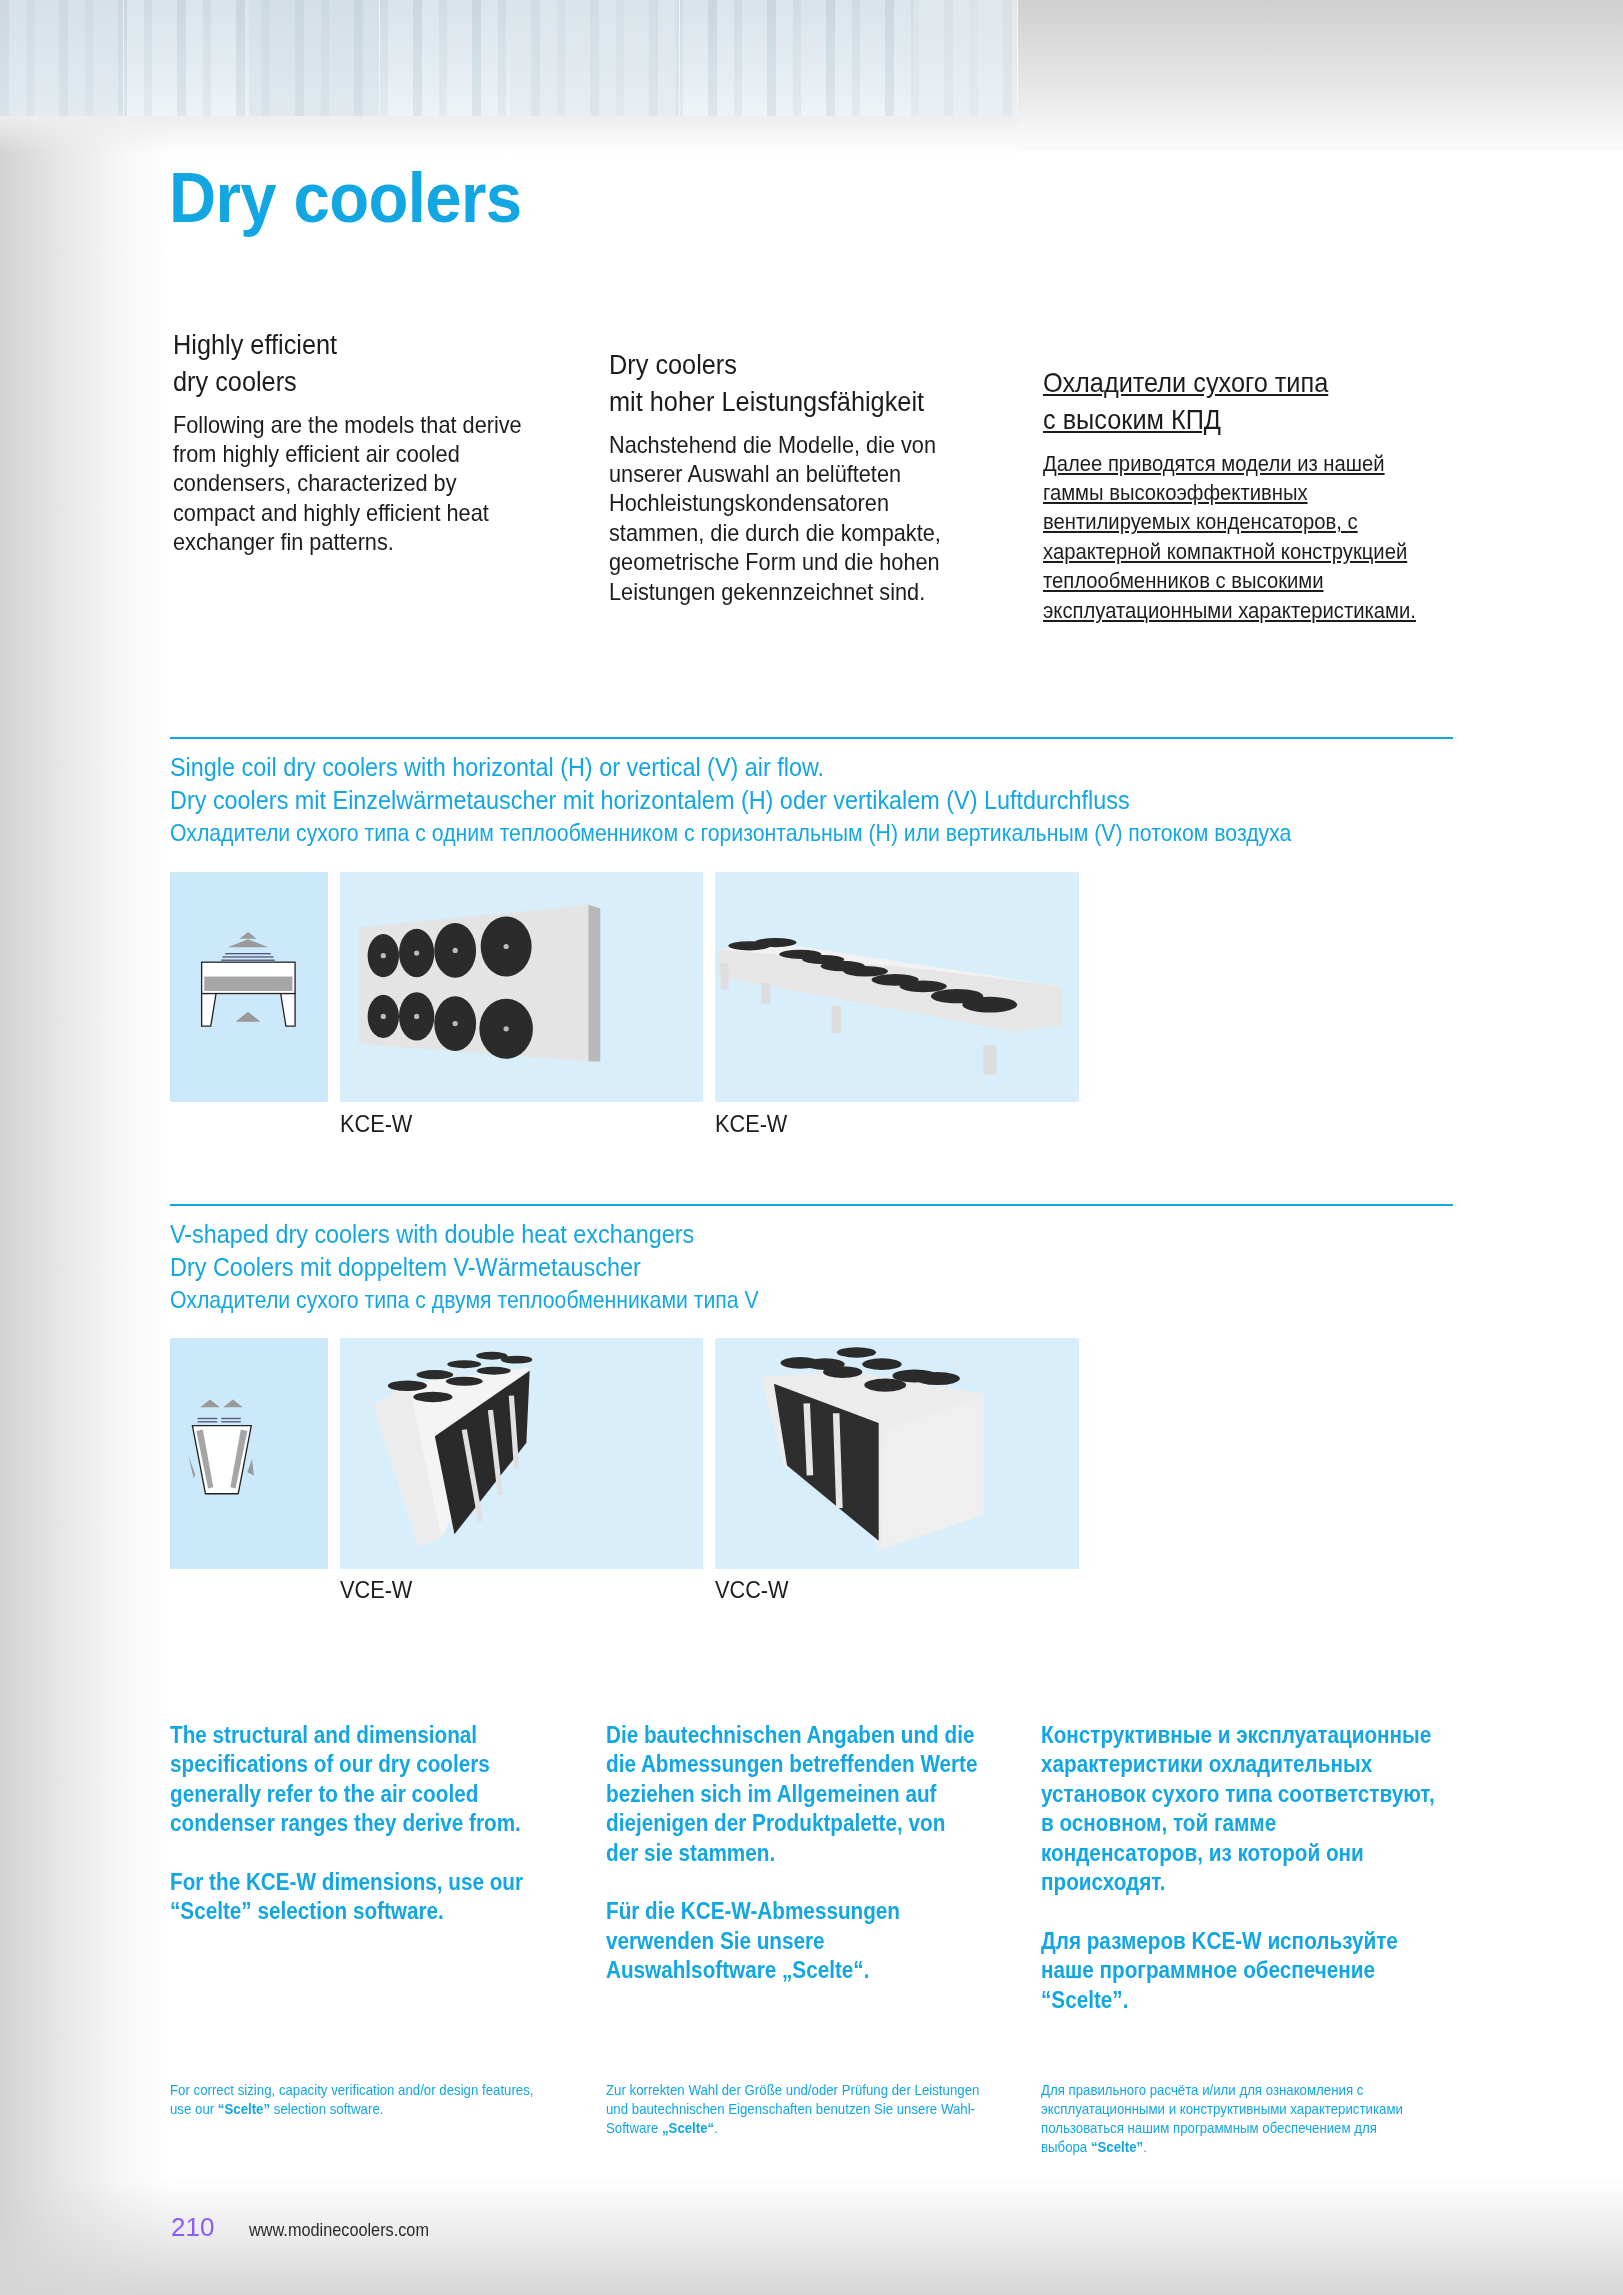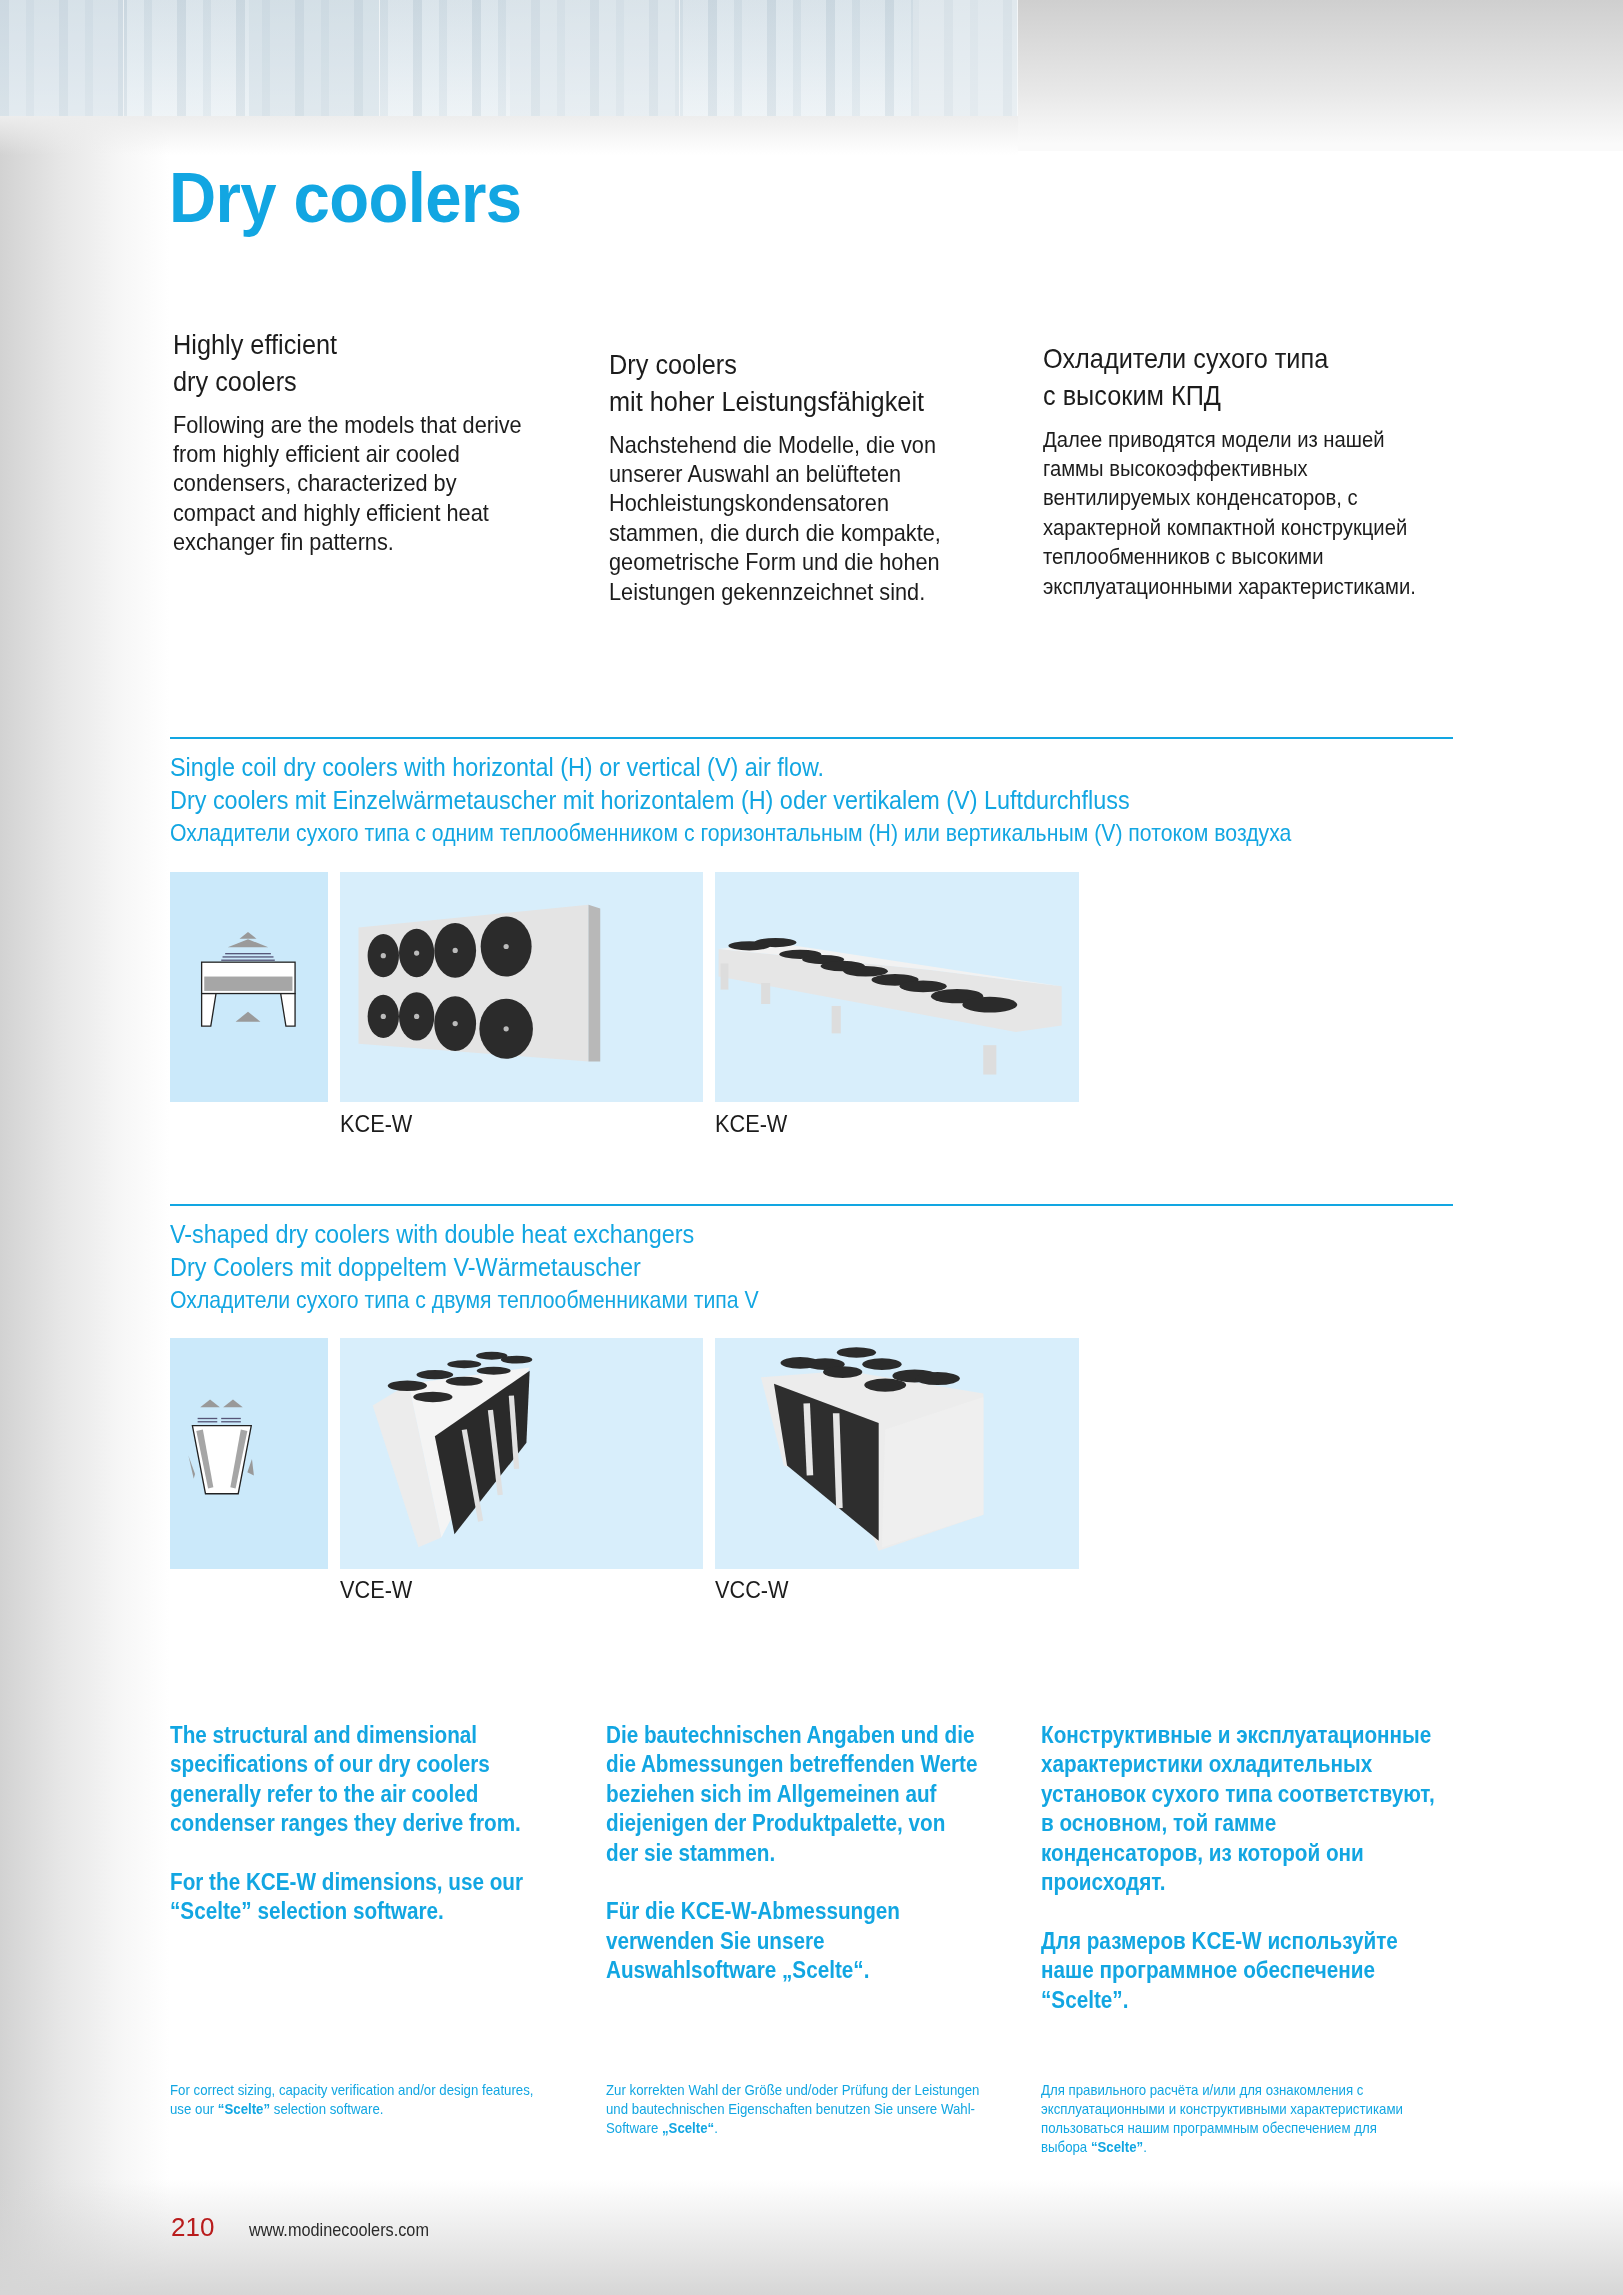--- a/index.html
+++ b/index.html
@@ -59,21 +59,21 @@
 
   .box { position:absolute; background:#d8eefb; }
   .icon-box { background:#cbe9fa; }
   .model-label { position:absolute; font-size:23.6px; color:#1c1c1c; transform:scaleX(0.92); transform-origin:left; }
 
   .note { position:absolute; width:419px; color:#12a6e2; font-weight:bold; font-size:23px; line-height:29.4px; transform:scaleX(0.9); transform-origin:left; }
   .note p + p { margin-top:29.4px; }
   .foot { position:absolute; width:445px; color:#12a6e2; font-size:14.4px; line-height:19px; transform:scaleX(0.92); transform-origin:left; }
   .foot b { font-weight:bold; }
 
-  .page-num { position:absolute; left:171px; top:2212px; font-size:26px; color:#b91c1c; }
+  .page-num { position:absolute; left:171px; top:2212px; font-size:26px; color:#8b5cf6; }
   .url { position:absolute; left:249px; top:2220px; font-size:17.7px; color:#2a2a2a; transform:scaleX(0.92); transform-origin:left; }
 
   svg { display:block; }
 </style>
 </head>
 <body>
 
 <div class="page-bg"></div>
 <div class="top-right-fade"></div>
 <div class="top-strip-fade"></div>
@@ -95,21 +95,21 @@
   </div>
   <div class="intro-p" style="width:399px;">Following are the models that derive from highly efficient air cooled condensers, characterized by compact and highly efficient heat exchanger fin patterns.</div>
 </div>
 <div class="col" style="left:609px; top:346px;">
   <div class="intro-h">
     <div>Dry coolers</div>
     <div>mit hoher Leistungsfähigkeit</div>
   </div>
   <div class="intro-p" style="width:409px;">Nachstehend die Modelle, die von unserer Auswahl an belüfteten Hochleistungskondensatoren stammen, die durch die kompakte, geometrische Form und die hohen Leistungen gekennzeichnet sind.</div>
 </div>
-<div class="col" style="left:1043px; top:340px;">
+<div class="col" style="left:1043px; top:364px;text-decoration:underline;">
   <div class="intro-h">
     <div>Охладители сухого типа</div>
     <div>с высоким КПД</div>
   </div>
   <div class="intro-p" style="font-size:22px; width:425px;">Далее приводятся модели из нашей гаммы высокоэффективных вентилируемых конденсаторов, с характерной компактной конструкцией теплообменников с высокими эксплуатационными характеристиками.</div>
 </div>
 
 <div class="rule" style="top:737px;"></div>
 <div class="sec-h" style="top:751px;">
   <div>Single coil dry coolers with horizontal (H) or vertical (V) air flow.</div>

